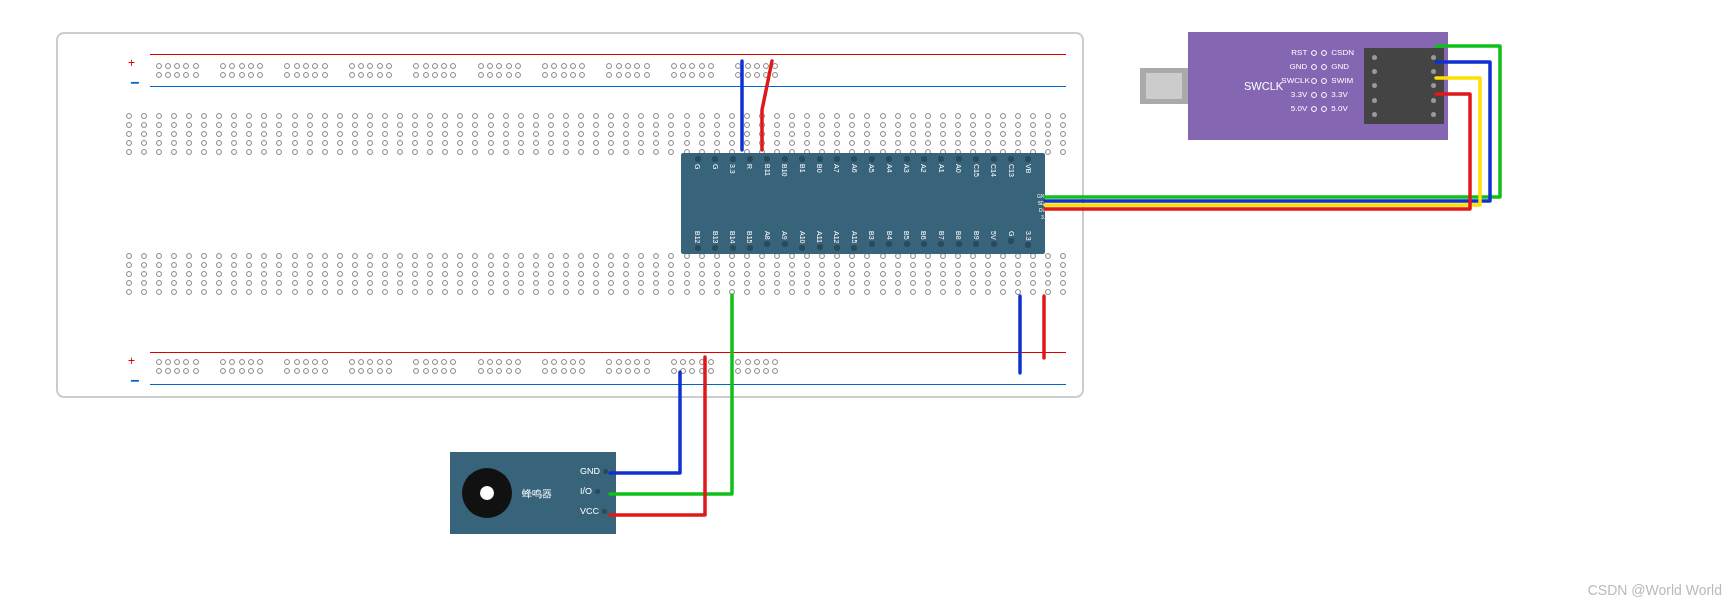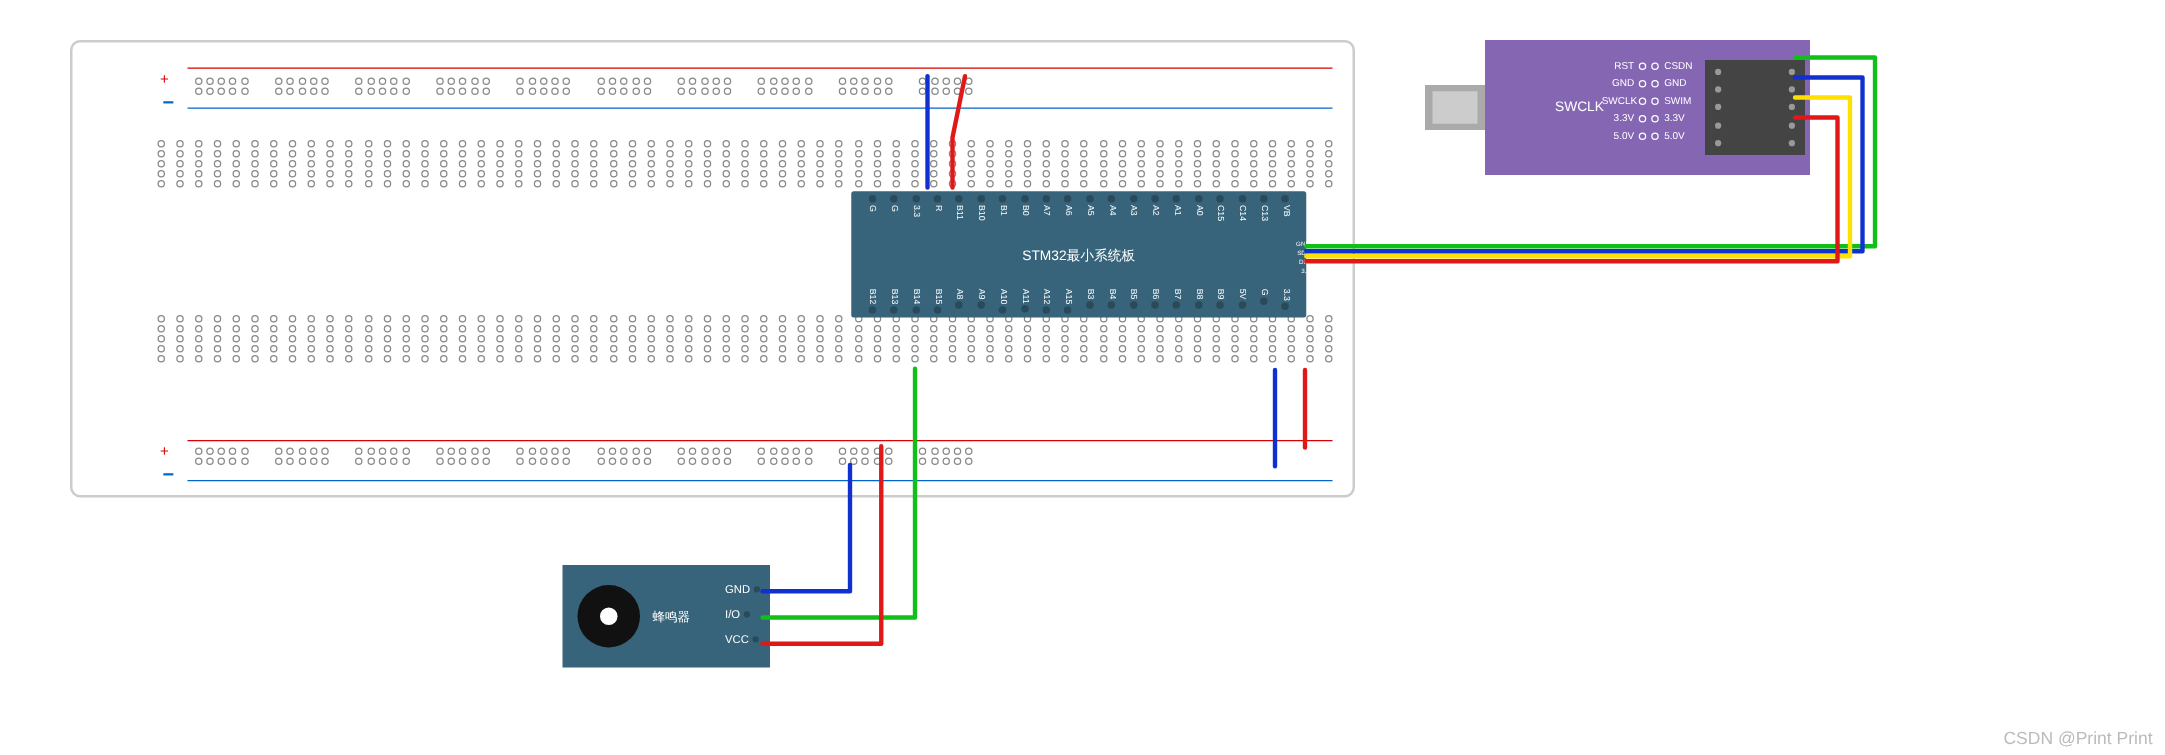--- a/index.html
+++ b/index.html
@@ -75,21 +75,20 @@
       <span class="minus" style="top:338px">−</span>
   <div class="rail red" style="top:318px"></div>
   <div class="rail blue" style="top:350px"></div>
   <div class="holes" id="botPower" style="left:96px;top:322px">
         <div class="holerow"><span class="hole"></span><span class="hole"></span><span class="hole"></span><span class="hole"></span><span class="hole"></span><span style="display:inline-block;width:18px"></span><span class="hole"></span><span class="hole"></span><span class="hole"></span><span class="hole"></span><span class="hole"></span><span style="display:inline-block;width:18px"></span><span class="hole"></span><span class="hole"></span><span class="hole"></span><span class="hole"></span><span class="hole"></span><span style="display:inline-block;width:18px"></span><span class="hole"></span><span class="hole"></span><span class="hole"></span><span class="hole"></span><span class="hole"></span><span style="display:inline-block;width:18px"></span><span class="hole"></span><span class="hole"></span><span class="hole"></span><span class="hole"></span><span class="hole"></span><span style="display:inline-block;width:18px"></span><span class="hole"></span><span class="hole"></span><span class="hole"></span><span class="hole"></span><span class="hole"></span><span style="display:inline-block;width:18px"></span><span class="hole"></span><span class="hole"></span><span class="hole"></span><span class="hole"></span><span class="hole"></span><span style="display:inline-block;width:18px"></span><span class="hole"></span><span class="hole"></span><span class="hole"></span><span class="hole"></span><span class="hole"></span><span style="display:inline-block;width:18px"></span><span class="hole"></span><span class="hole"></span><span class="hole"></span><span class="hole"></span><span class="hole"></span><span style="display:inline-block;width:18px"></span><span class="hole"></span><span class="hole"></span><span class="hole"></span><span class="hole"></span><span class="hole"></span></div>
         <div class="holerow"><span class="hole"></span><span class="hole"></span><span class="hole"></span><span class="hole"></span><span class="hole"></span><span style="display:inline-block;width:18px"></span><span class="hole"></span><span class="hole"></span><span class="hole"></span><span class="hole"></span><span class="hole"></span><span style="display:inline-block;width:18px"></span><span class="hole"></span><span class="hole"></span><span class="hole"></span><span class="hole"></span><span class="hole"></span><span style="display:inline-block;width:18px"></span><span class="hole"></span><span class="hole"></span><span class="hole"></span><span class="hole"></span><span class="hole"></span><span style="display:inline-block;width:18px"></span><span class="hole"></span><span class="hole"></span><span class="hole"></span><span class="hole"></span><span class="hole"></span><span style="display:inline-block;width:18px"></span><span class="hole"></span><span class="hole"></span><span class="hole"></span><span class="hole"></span><span class="hole"></span><span style="display:inline-block;width:18px"></span><span class="hole"></span><span class="hole"></span><span class="hole"></span><span class="hole"></span><span class="hole"></span><span style="display:inline-block;width:18px"></span><span class="hole"></span><span class="hole"></span><span class="hole"></span><span class="hole"></span><span class="hole"></span><span style="display:inline-block;width:18px"></span><span class="hole"></span><span class="hole"></span><span class="hole"></span><span class="hole"></span><span class="hole"></span><span style="display:inline-block;width:18px"></span><span class="hole"></span><span class="hole"></span><span class="hole"></span><span class="hole"></span><span class="hole"></span></div>
       </div>
 </div>
 
 <div class="stm">
-  <div class="stm-label">STM32最小系统板</div>
   <div class="pinrow" id="stmTop" style="top:3px">
         <div class="pin">
           <div class="dot"></div>
           <div class="lbl">G</div>
         </div>
         <div class="pin">
           <div class="dot"></div>
           <div class="lbl">G</div>
         </div>
         <div class="pin">
@@ -340,15 +339,15 @@
       <path d="M1045,201 L1490,201 L1490,62 L1436,62" stroke="#1030d0" stroke-width="3.5" fill="none" stroke-linecap="round" stroke-linejoin="round"></path>
       <path d="M1045,205 L1480,205 L1480,78 L1436,78" stroke="#ffe000" stroke-width="3.5" fill="none" stroke-linecap="round" stroke-linejoin="round"></path>
       <path d="M1045,209 L1470,209 L1470,94 L1436,94" stroke="#e01818" stroke-width="3.5" fill="none" stroke-linecap="round" stroke-linejoin="round"></path>
       <path d="M610,473 L680,473 L680,372" stroke="#1030d0" stroke-width="3.5" fill="none" stroke-linecap="round" stroke-linejoin="round"></path>
       <path d="M610,494 L732,494 L732,295" stroke="#10c018" stroke-width="3.5" fill="none" stroke-linecap="round" stroke-linejoin="round"></path>
       <path d="M610,515 L705,515 L705,357" stroke="#e01818" stroke-width="3.5" fill="none" stroke-linecap="round" stroke-linejoin="round"></path>
       <path d="M1020,296 L1020,373" stroke="#1030d0" stroke-width="3.5" fill="none" stroke-linecap="round" stroke-linejoin="round"></path>
       <path d="M1044,296 L1044,358" stroke="#e01818" stroke-width="3.5" fill="none" stroke-linecap="round" stroke-linejoin="round"></path>
     </svg>
 
-<div class="wm">CSDN @Print Print</div>
+<div class="wm">CSDN @World World</div>
 
 </div>
 
 </body></html>

